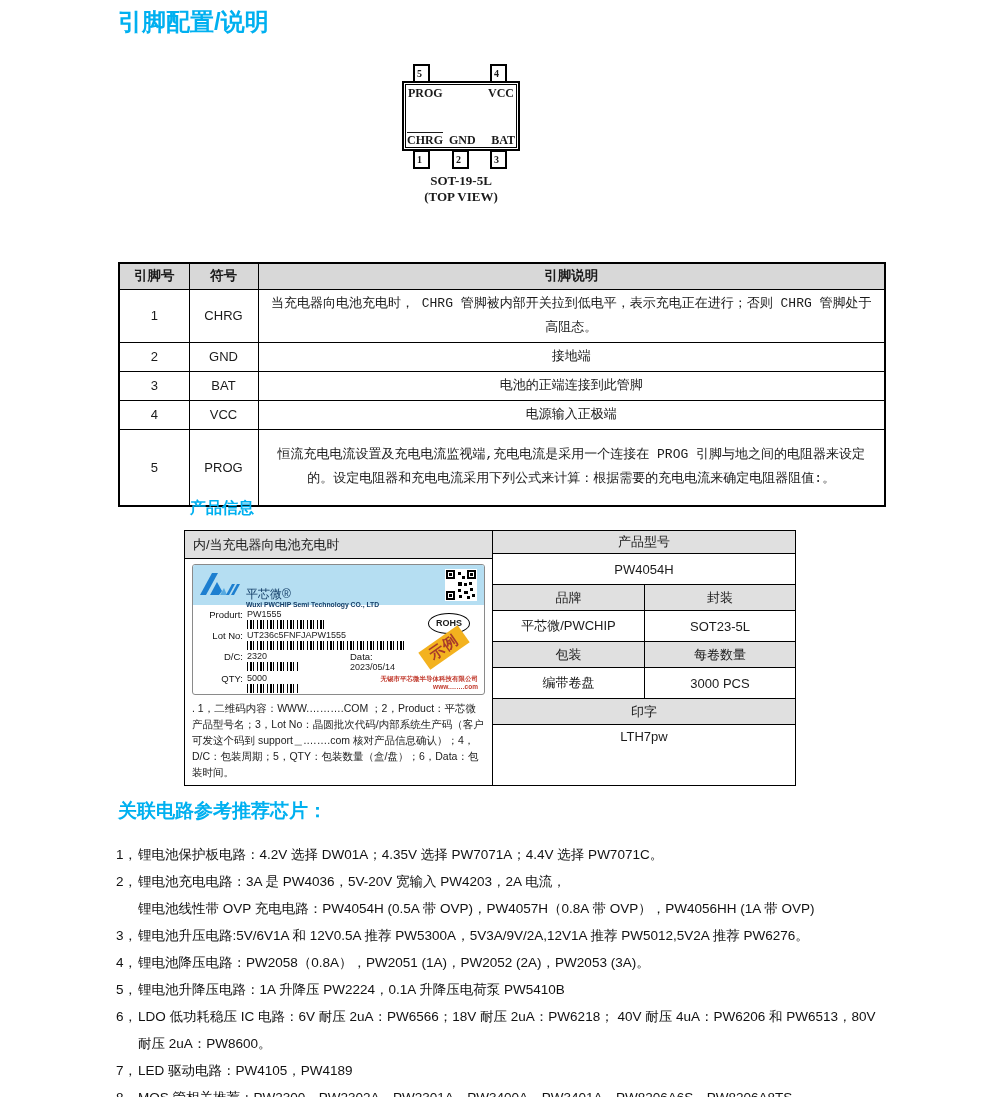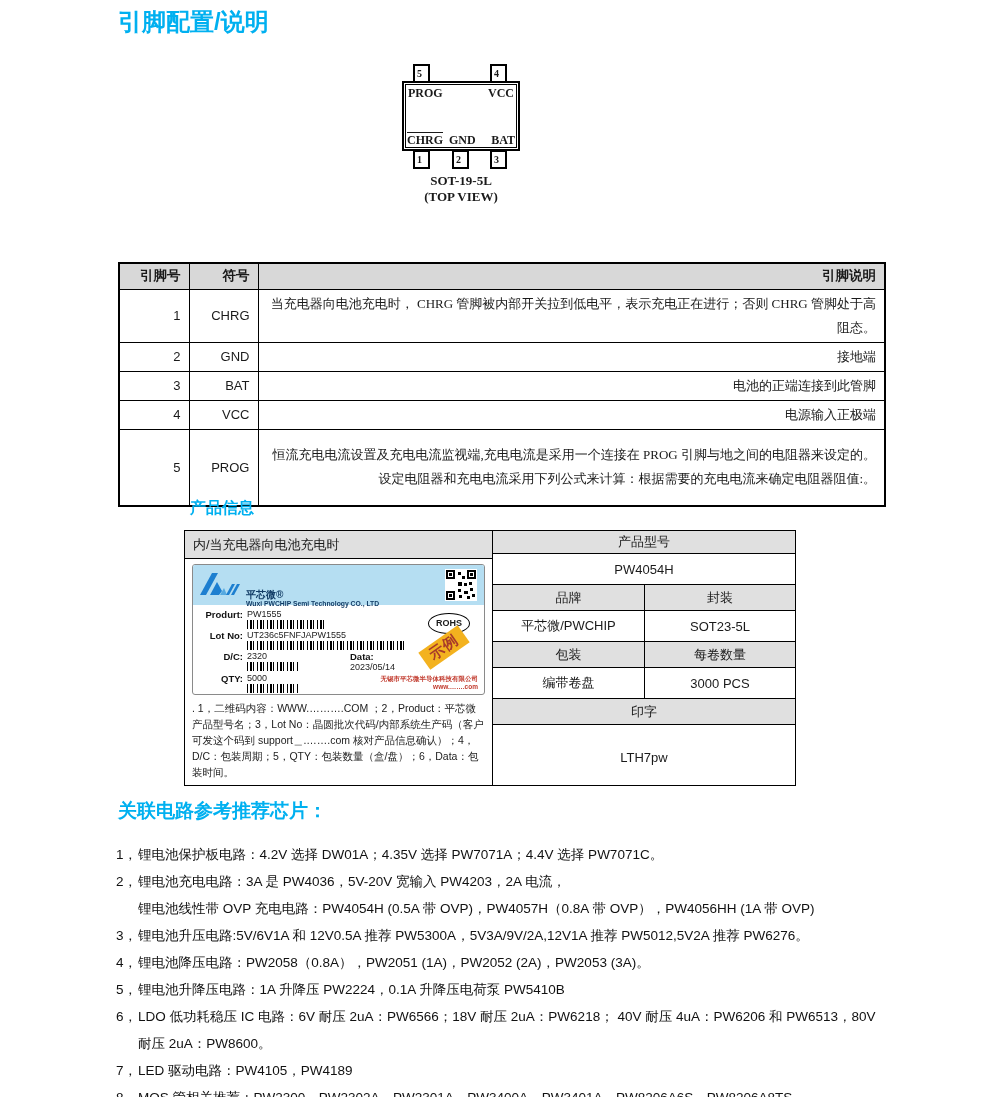--- a/index.html
+++ b/index.html
@@ -15,49 +15,49 @@
   #pkg { left:402px; top:60px; width:118px; height:150px; font-family:"Liberation Serif", serif; }
   .pin-box { position:absolute; width:17px; height:19px; border:2px solid #000; background:#fff; font-size:10px; font-weight:bold; padding-left:2px; line-height:15px; }
   #pkg-body { position:absolute; left:0; top:21px; width:118px; height:70px; border:2px solid #000; background:#fff; z-index:2; }
   #pkg-body .inner { position:absolute; inset:1px; border:1px solid #000; }
   .pkg-lbl { position:absolute; font-size:12px; font-weight:bold; z-index:3; font-family:"Liberation Serif", serif; }
   .ovl { text-decoration:overline; }
   #pkg-caption { position:absolute; left:0; top:113px; width:118px; text-align:center; font-weight:bold; font-size:13px; line-height:16px; }
 
   
   #pin-table { left:118px; top:262px; width:766px; border-collapse:collapse; table-layout:fixed; }
-  #pin-table th, #pin-table td { border:1px solid #000; font-size:13px; padding:2px 8px; text-align:right; vertical-align:middle; }
+  #pin-table th, #pin-table td { border:1px solid #000; font-size:13px; padding:2px 8px; text-align:center; vertical-align:middle; }
   #pin-table { border:2px solid #000; }
   #pin-table th { background:#d8d8d8; font-weight:bold; height:26px; font-size:13.5px; }
-  #pin-table td.desc { font-family:Liberation Serif, serif; line-height:24px; }
+  #pin-table td.desc { font-family:Liberation Mono, monospace; line-height:24px; }
   .rh1 { height:50px; } .rh2 { height:27px; } .rh5 { height:77px; }
 
   
   #prod { left:184px; top:530px; width:612px; height:256px; border:1px solid #000; display:flex; background:#fff; }
   #prod .left-col { width:309px; border-right:1px solid #000; display:flex; flex-direction:column; }
   #prod .right-col { width:303px; display:flex; flex-direction:column; }
   .cell { border-bottom:1px solid #000; }
   .hdr { background:#e0e0e0; font-size:13px; }
   #lbl-hdr { height:28px; line-height:27px; padding-left:8px; font-weight:normal; }
   .rc-row { display:flex; text-align:center; align-items:center; justify-content:center; font-size:13px; }
   .rc-row .half { width:50%; height:100%; display:flex; align-items:center; justify-content:center; }
   .half + .half { border-left:1px solid #000; }
   .h28{height:23px;} .h31{height:31px;} .h26{height:26px;}
-  .rc-last { flex:1; border-bottom:none; display:flex; justify-content:center; align-items:center; padding-top:4px; font-size:13px; }
+  .rc-last { flex:1; border-bottom:none; display:flex; justify-content:center; align-items:flex-start; padding-top:4px; font-size:13px; }
 
   
   #label { margin:5px 7px 3px 7px; border:1px solid #8a8a8a; border-radius:3px; height:131px; position:relative; background:#fff; overflow:hidden; }
   #label-band { height:40px; background:#b5def2; display:flex; align-items:center; padding:2px 5px; position:relative; }
   #brand-txt { margin-left:4px; line-height:1.1; }
-  #brand-cn { font-size:10px; font-weight:bold; color:#123c66;margin-top:27px; }
+  #brand-cn { font-size:12px; font-weight:normal; color:#123c66;margin-top:27px; }
   #brand-en { font-size:6.8px; font-weight:bold; color:#123c66; }
   #qr { position:absolute; right:7px; top:4px; width:32px; height:32px; background:#fff; }
   #fields { padding:4px 0 0 6px; }
   .frow { display:flex; margin-bottom:1px; }
-  .flbl { width:48px; text-align:right; font-weight:bold; font-size:9.5px; padding-right:4px; color:#111; }
+  .flbl { width:48px; text-align:right; font-weight:normal; font-size:9.5px; padding-right:4px; color:#111; }
   .fval { font-size:9px; color:#222; line-height:10px; }
   .barcode { margin-top:1px; background:repeating-linear-gradient(90deg,#000 0 1px,#fff 1px 3px,#000 3px 5px,#fff 5px 6px,#000 6px 7px,#fff 7px 10px); }
   .bc-prod { width:78px; height:9px; } .bc-lot { width:158px; height:9px; }
   .bc-dc { width:52px; height:9px; } .bc-qty { width:52px; height:9px; }
   #data-block { margin-left:51px; }
   #rohs { position:absolute; right:14px; top:48px; width:42px; height:21px; border:1.5px solid #000; border-radius:50%; text-align:center; font-size:9px; font-weight:bold; line-height:18px; background:#fff; }
   #stamp { position:absolute; right:16px; top:72px; background:#f3b21f; color:#a83a2a; font-size:15px; font-weight:bold; padding:1px 8px; transform:rotate(-35deg); letter-spacing:1px; }
   #company { position:absolute; right:6px; bottom:3px; text-align:right; font-size:6.5px; line-height:8px; color:#c23b2e; font-weight:bold; }
   #note { padding:2px 7px; font-size:10.5px; line-height:16px; color:#222; }
 

